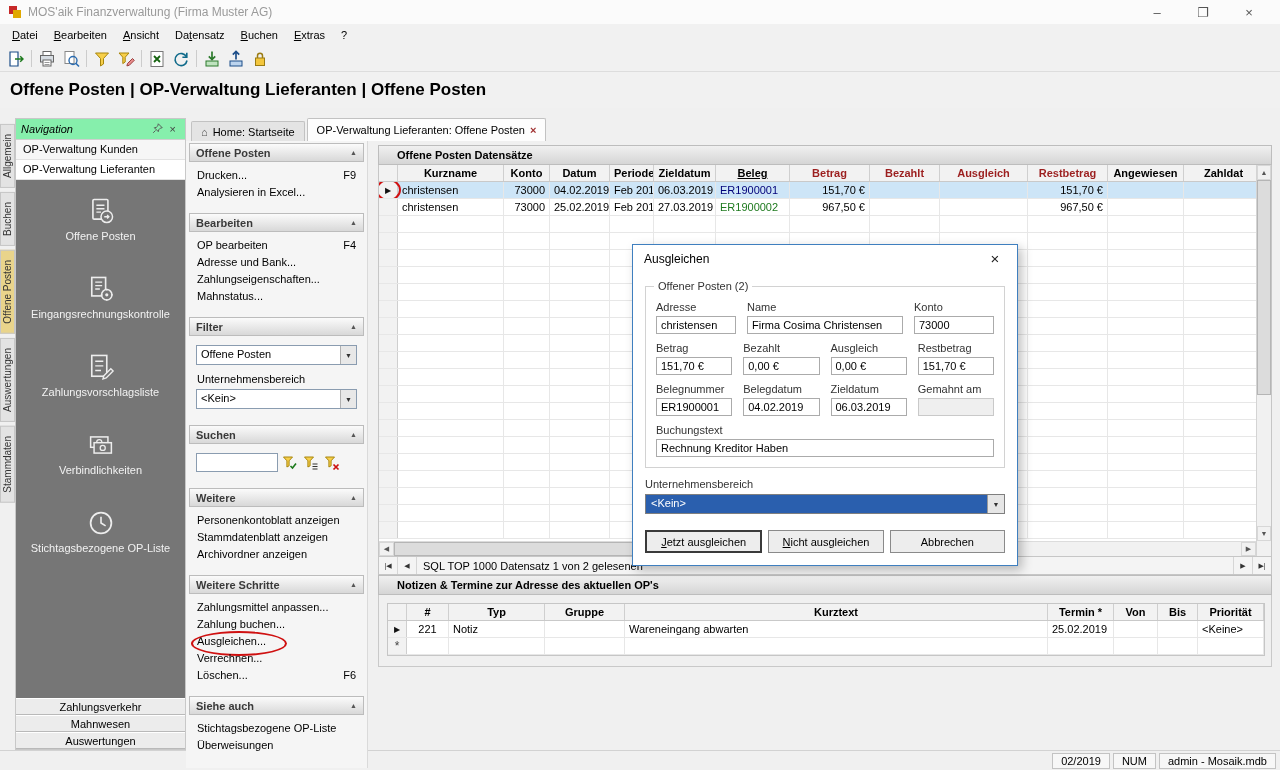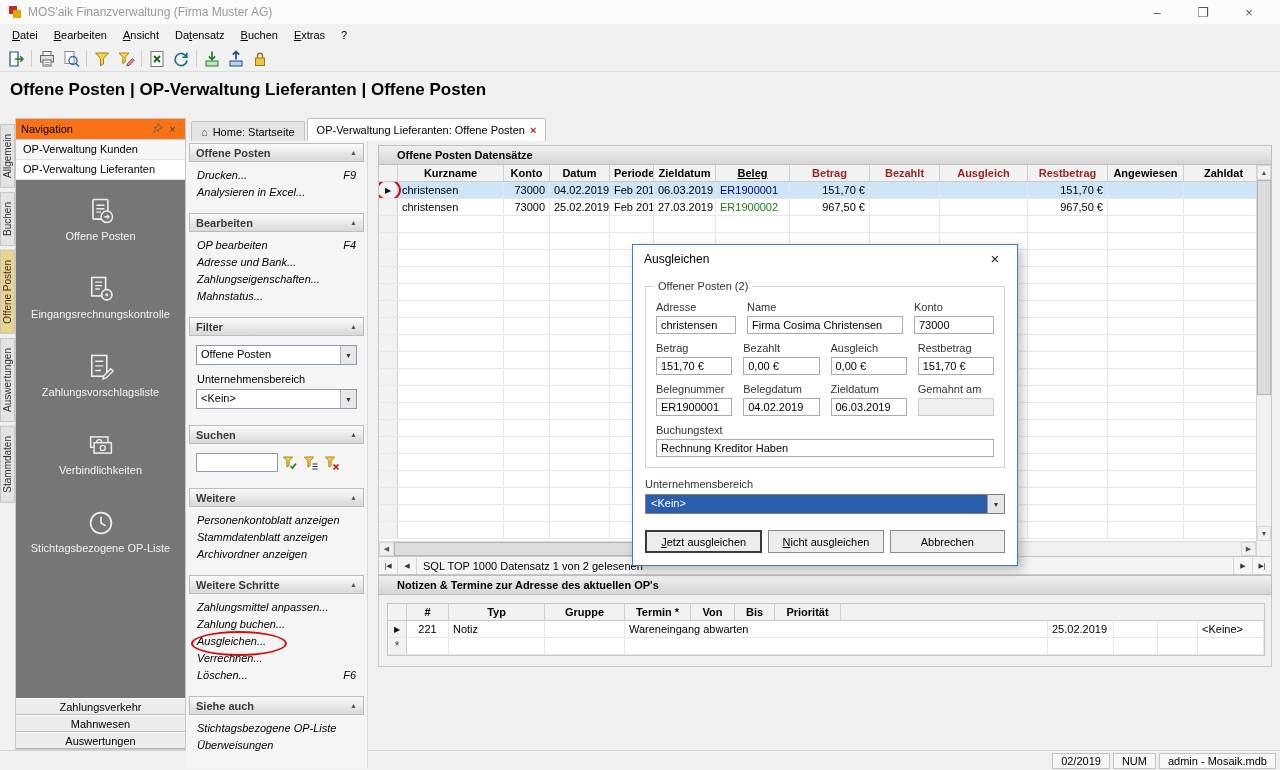--- a/index.html
+++ b/index.html
@@ -31,21 +31,21 @@
 
   .vtabs { width:15px; display:flex; flex-direction:column; gap:4px; padding-top:6px; }
   .vtab { writing-mode:vertical-rl; transform:rotate(180deg); font-size:10px; color:#333;
           background:#e3e3e3; border:1px solid #c6c6c6; padding:9px 1px; text-align:center;
           display:flex; align-items:center; justify-content:center; }
   .vtab.active { background:#e9d48b; }
 
   .navpanel { width:171px; display:flex; flex-direction:column; background:#f0f0f0;
               border:1px solid #c8c8c8; }
   .nav-header { height:21px; display:flex; align-items:center; padding:0 5px;
-                border-bottom:1px solid #cfcfcf; background:#f97316; }
+                border-bottom:1px solid #cfcfcf; background:#86efac;font-style:italic; }
   .nav-header .t { flex:1; }
   .nav-ic { width:15px; text-align:center; color:#444; }
   .nav-ic svg { width:11px; height:11px; }
   .nav-list-item { height:20px; line-height:19px; padding-left:7px; background:#f6f6f6;
                    border-bottom:1px solid #e2e2e2; }
   .nav-list-item.active { background:#ffffff; }
   .sidebar { flex:1; background:#767676; padding-top:12px; display:flex; flex-direction:column;
              gap:6px; overflow:hidden; }
   .side-item { height:72px; display:flex; flex-direction:column; align-items:center; gap:4px;
                color:#f2f2f2; padding-top:4px; }
@@ -68,21 +68,21 @@
 
   
   .actionpane { width:182px; background:#f5f5f5; padding:2px 3px; overflow:hidden;
                 border-right:1px solid #dadada; }
   .ap-section { margin-bottom:6px; }
   .ap-header { height:19px; display:flex; align-items:center; padding:0 6px;
                background:linear-gradient(#fbfbfb,#d8d8d8); border:1px solid #bcbcbc;
                font-weight:bold; color:#3a3a3a; }
   .ap-header .arrow { margin-left:auto; font-size:7px; color:#555; }
   .ap-body { padding:5px 0 6px; }
-  .ap-item { display:flex; height:17px; line-height:17px; padding:0 8px; position:relative;font-style:italic; }
+  .ap-item { display:flex; height:17px; line-height:17px; padding:0 8px; position:relative; }
   .ap-item .sc { margin-left:auto; }
   .ap-item.annotated::after { content:""; position:absolute; left:2px; top:-2px; width:92px;
         height:21px; border:2px solid #cf1010; border-radius:50%; pointer-events:none; }
   .ap-label { margin:8px 8px 3px; }
   .combo { display:flex; height:20px; border:1px solid #8a9cb0; background:#fff; margin:4px 7px; }
   .combo-text { flex:1; padding:2px 4px; white-space:nowrap; overflow:hidden; }
   .combo-btn { width:16px; background:#e8e8e8; border-left:1px solid #b0b0b0; display:flex;
                align-items:center; justify-content:center; font-size:7px; color:#333; }
   .search-row { display:flex; gap:3px; margin:4px 7px; align-items:center; }
   .search-input { width:82px; height:19px; border:1px solid #8a9cb0; background:#fff;
@@ -859,20 +859,21 @@
 
         <div class="notes-wrap">
           <div class="panel-header">Notizen &amp; Termine zur Adresse des aktuellen OP's</div>
           <div class="notes-area">
             <div class="notes-table">
               <div class="g-row header">
                   <div class="g-sel"></div>
                   <div class="g-cell" style="min-width: 42px; width: 42px;">#</div>
                   <div class="g-cell" style="min-width: 96px; width: 96px;">Typ</div>
                   <div class="g-cell" style="min-width: 80px; width: 80px;">Gruppe</div>
+                  <div class="g-cell" style="flex: 1 1 0%;">Kurztext</div>
                   <div class="g-cell" style="min-width: 66px; width: 66px;">Termin *</div>
                   <div class="g-cell" style="min-width: 44px; width: 44px;">Von</div>
                   <div class="g-cell" style="min-width: 40px; width: 40px;">Bis</div>
                   <div class="g-cell" style="min-width: 66px; width: 66px;">Priorität</div>
                 </div>
               <div>
                   <div class="g-row">
                     <div class="g-sel">
                       <span class="sel-arrow">▶</span>
                     </div>

